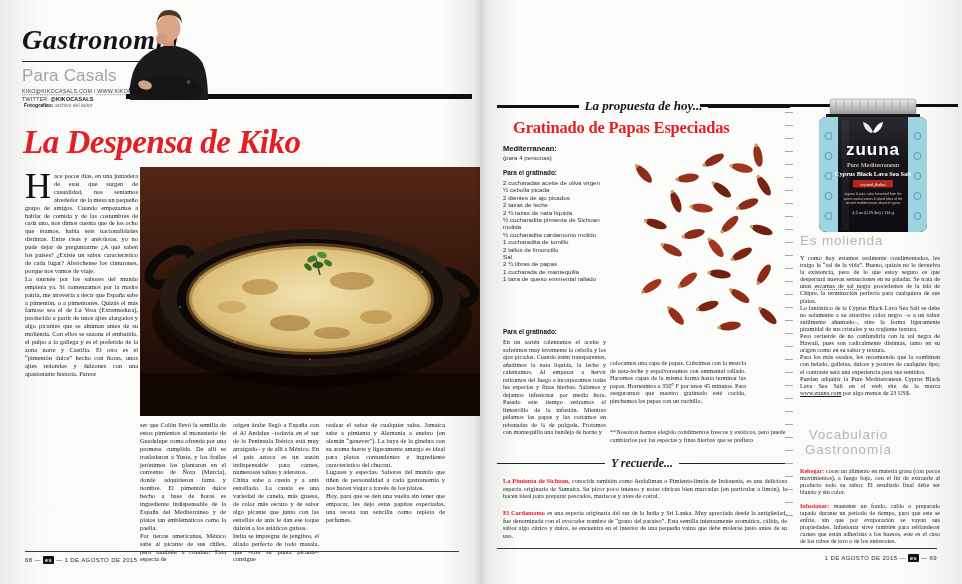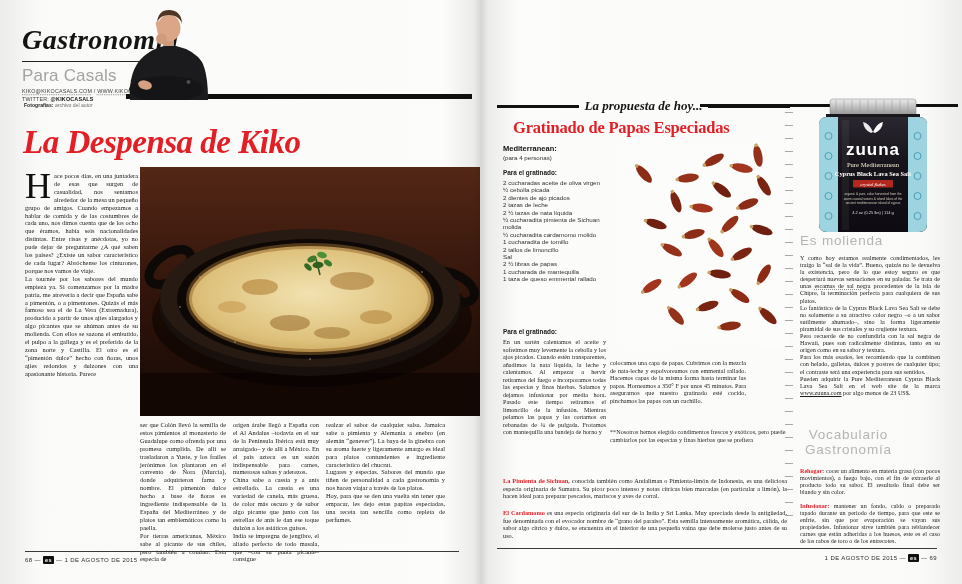--- a/index.html
+++ b/index.html
@@ -330,20 +330,25 @@
           <ellipse rx="11" ry="4.3" fill="#8c2c17"></ellipse>
           <circle cx="-11" r="1.8" fill="#c9a060"></circle>
         </g>
       <g transform="translate(140 18) rotate(80)">
           <ellipse rx="11" ry="4.3" fill="#93311b"></ellipse>
           <circle cx="-11" r="1.8" fill="#c9a060"></circle>
         </g>
     </g>
   </svg>
 
+  <div class="abs rem-banner">
+    <div class="thin"></div>
+    <div class="txt">Y recuerde...</div>
+    <div class="thin"></div>
+  </div>
   <div class="abs rem1 just">
     <span class="lead-red" style="color:#e31e25;">La Pimienta de Sichuan,</span><span> conocida también como Andaliman o Pimienta-limón de Indonesia, es una deliciosa especia originaria de Sumatra. Su picor poco intenso y notas cítricas bien marcadas (en particular a limón), la hacen ideal para preparar pescados, mariscos y aves de corral.</span>
   </div>
   <div class="abs rem2 just">
     <span class="lead-red" style="color:#e31e25;">El Cardamomo</span><span> es una especia originaria del sur de la India y Sri Lanka. Muy apreciada desde la antigüedad, fue denominada con el evocador nombre de “grano del paraíso”. Esta semilla intensamente aromática, cálida, de sabor algo cítrico y dulce, se encuentra en el interior de una pequeña vaina que debe molerse justo antes de su uso.</span>
   </div>
 
   <div class="abs ticks"></div>
 
   <svg class="abs jar" width="122" height="142" viewBox="0 0 122 142">

